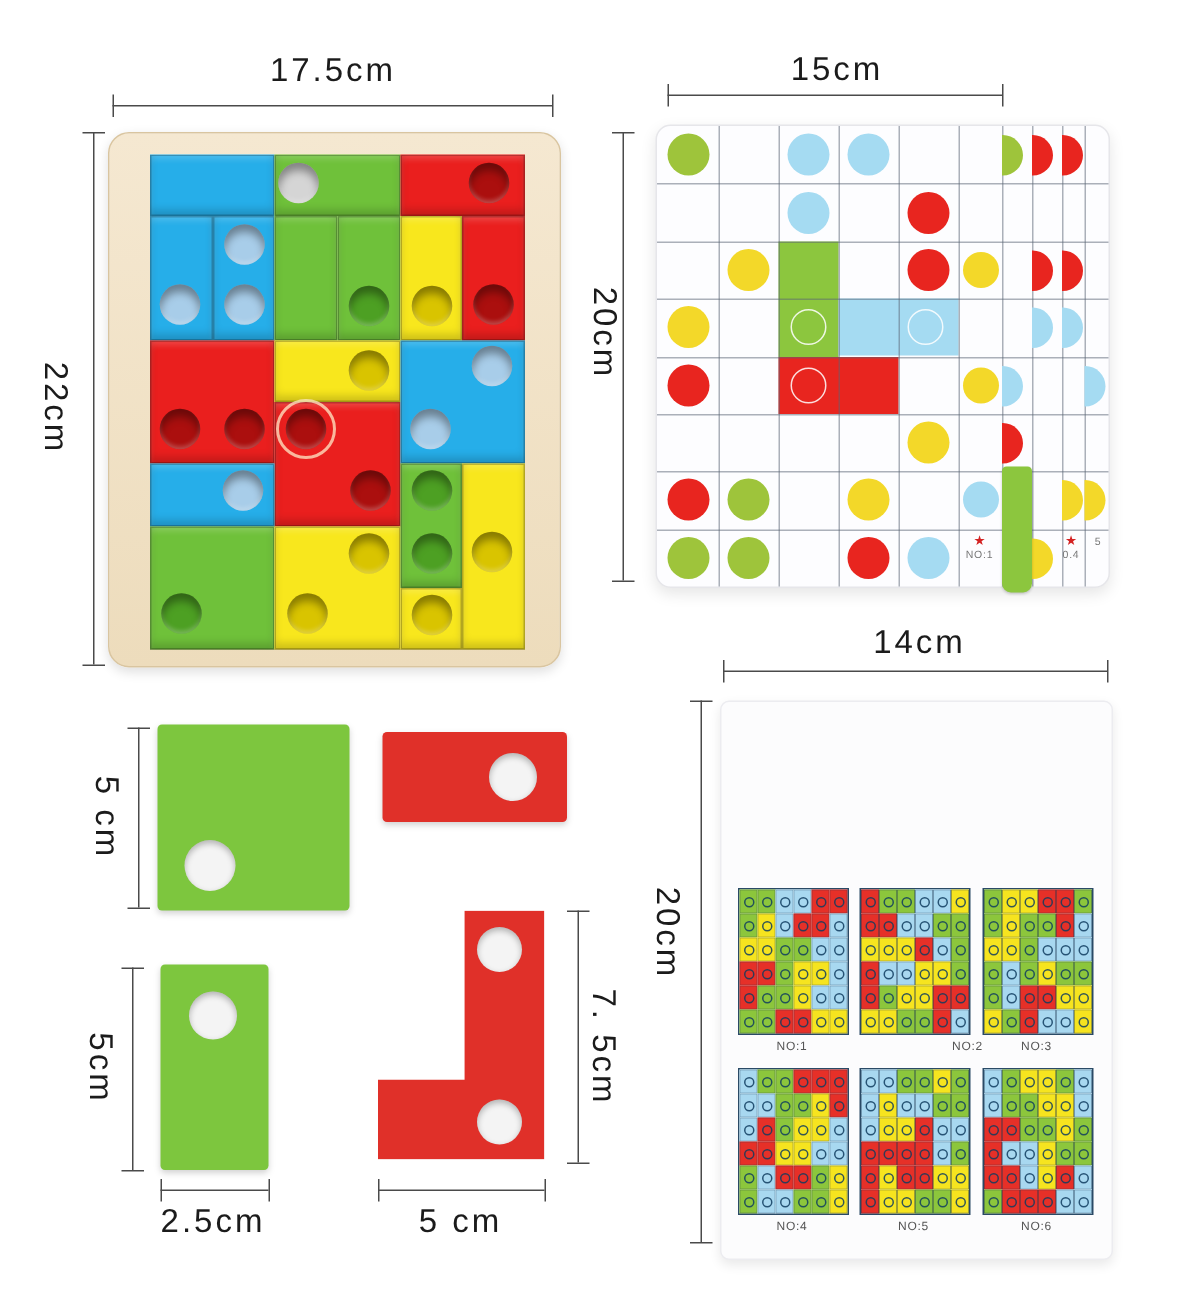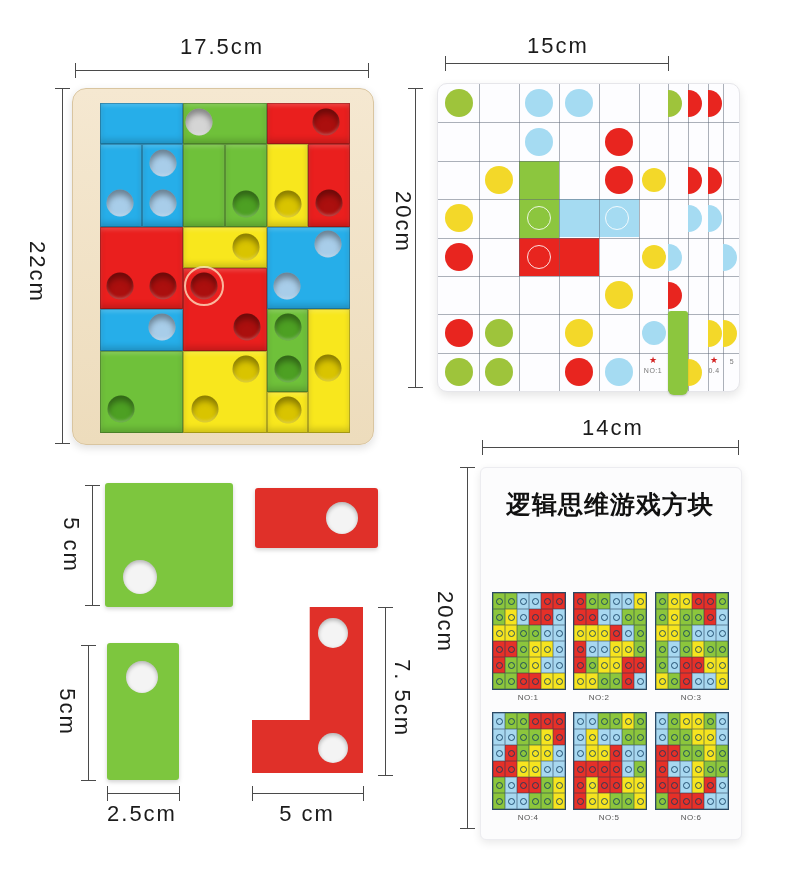--- a/index.html
+++ b/index.html
@@ -208,21 +208,20 @@
   <div class="dim-label" style="left:613px;top:428px;">14cm</div>
   <div class="dl" style="left:482px;top:447px;width:256px;height:1px;"></div>
   <div class="dt" style="left:482px;top:440px;width:1px;height:15px;"></div>
   <div class="dt" style="left:738px;top:440px;width:1px;height:15px;"></div>
   <div class="dim-label vert" style="left:445px;top:622px;">20cm</div>
   <div class="dl" style="left:467px;top:467px;width:1px;height:361px;"></div>
   <div class="dt" style="left:460px;top:467px;width:15px;height:1px;"></div>
   <div class="dt" style="left:460px;top:828px;width:15px;height:1px;"></div>
 
   <div class="booklet"></div>
-  <div class="bk-title">逻辑思维游戏方块</div>
   <div id="booklet-layer">
       <div class="mini" style="left: 492px; top: 592px; width: 72px; height: 96px;">
         <div class="mini-cell" style="background: rgb(140, 198, 60);"></div>
         <div class="mini-cell" style="background: rgb(140, 198, 60);"></div>
         <div class="mini-cell" style="background: rgb(168, 216, 240);"></div>
         <div class="mini-cell" style="background: rgb(168, 216, 240);"></div>
         <div class="mini-cell" style="background: rgb(230, 48, 40);"></div>
         <div class="mini-cell" style="background: rgb(230, 48, 40);"></div>
         <div class="mini-cell" style="background: rgb(140, 198, 60);"></div>
         <div class="mini-cell" style="background: rgb(246, 228, 31);"></div>
@@ -287,21 +286,21 @@
         <div class="mini-cell" style="background: rgb(246, 228, 31);"></div>
         <div class="mini-cell" style="background: rgb(230, 48, 40);"></div>
         <div class="mini-cell" style="background: rgb(230, 48, 40);"></div>
         <div class="mini-cell" style="background: rgb(246, 228, 31);"></div>
         <div class="mini-cell" style="background: rgb(246, 228, 31);"></div>
         <div class="mini-cell" style="background: rgb(140, 198, 60);"></div>
         <div class="mini-cell" style="background: rgb(140, 198, 60);"></div>
         <div class="mini-cell" style="background: rgb(230, 48, 40);"></div>
         <div class="mini-cell" style="background: rgb(168, 216, 240);"></div>
       </div>
-      <div class="mini-label" style="left: 599px; top: 693px;">NO:2</div>
+      <div class="mini-label" style="left: 645px; top: 693px;">NO:2</div>
       <div class="mini" style="left: 655px; top: 592px; width: 72px; height: 96px;">
         <div class="mini-cell" style="background: rgb(140, 198, 60);"></div>
         <div class="mini-cell" style="background: rgb(246, 228, 31);"></div>
         <div class="mini-cell" style="background: rgb(246, 228, 31);"></div>
         <div class="mini-cell" style="background: rgb(230, 48, 40);"></div>
         <div class="mini-cell" style="background: rgb(230, 48, 40);"></div>
         <div class="mini-cell" style="background: rgb(140, 198, 60);"></div>
         <div class="mini-cell" style="background: rgb(140, 198, 60);"></div>
         <div class="mini-cell" style="background: rgb(246, 228, 31);"></div>
         <div class="mini-cell" style="background: rgb(140, 198, 60);"></div>

